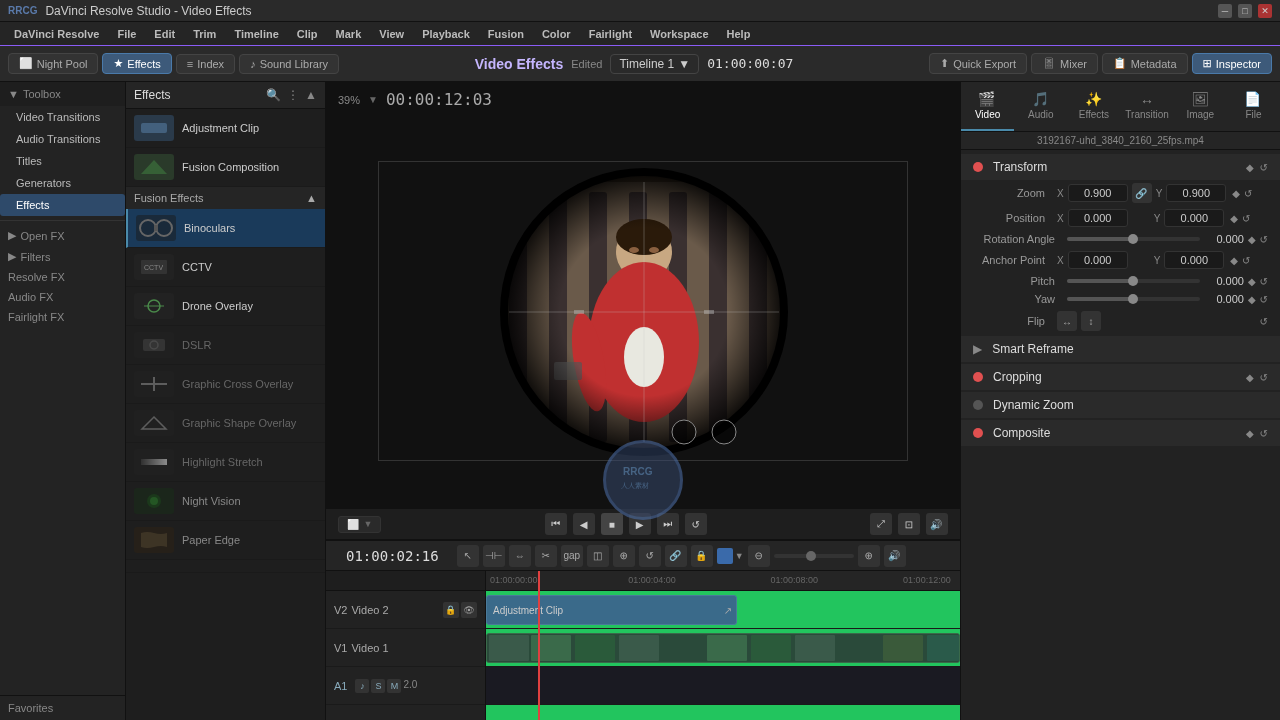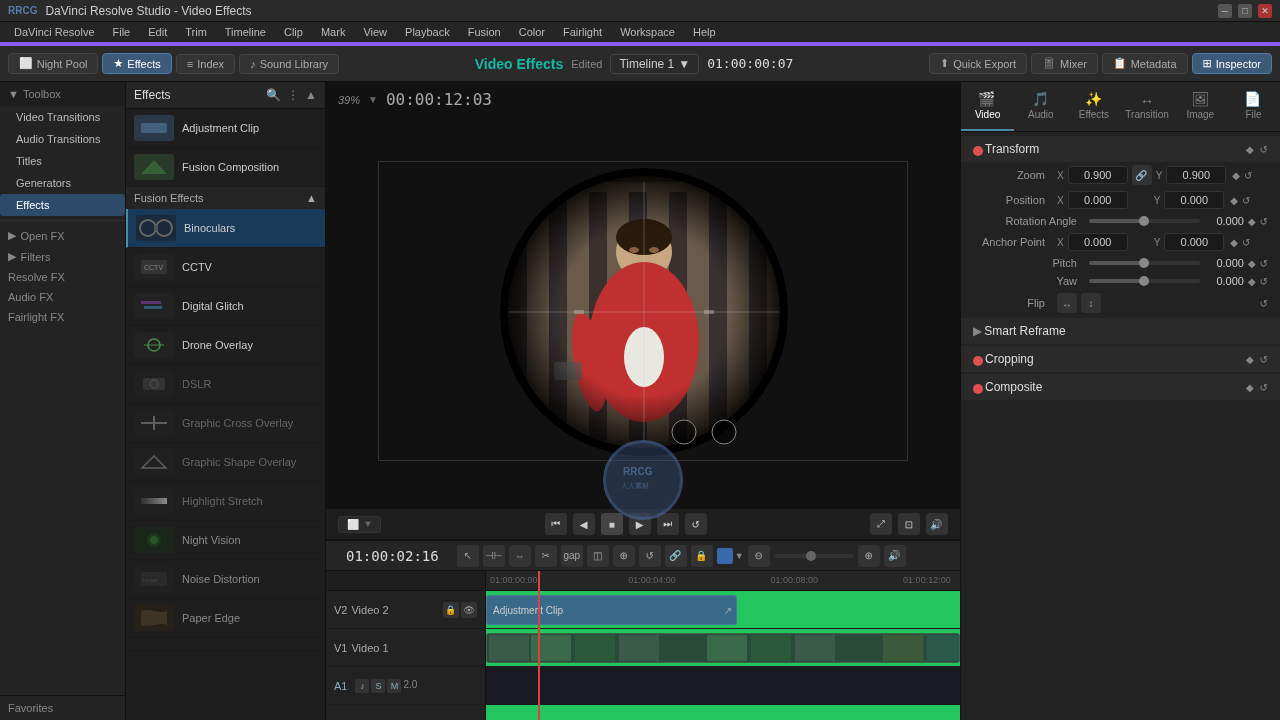--- a/index.html
+++ b/index.html
@@ -4,29 +4,29 @@
   <style>
     * { margin: 0; padding: 0; box-sizing: border-box; }
     body { width: 1280px; height: 720px; background: #1a1a1a; color: #ccc; font-family: 'Segoe UI', Arial, sans-serif; font-size: 12px; overflow: hidden; }
 
     
     #titlebar { height: 22px; background: #2a2a2a; display: flex; align-items: center; padding: 0 8px; justify-content: space-between; border-bottom: 1px solid #111; }
     #titlebar-controls { display: flex; gap: 6px; }
     .title-btn { width: 14px; height: 14px; border-radius: 2px; background: #555; display: flex; align-items: center; justify-content: center; font-size: 9px; cursor: pointer; }
 
     
-    #menubar { height: 24px; background: #252525; display: flex; align-items: center; padding: 0 6px; gap: 2px; border-bottom: 4px solid #8b5cf6; }
+    #menubar { height: 24px; background: #252525; display: flex; align-items: center; padding: 0 6px; gap: 2px; border-bottom: 1px solid #8b5cf6; font-weight: bold; }
     .menu-item { padding: 2px 8px; font-size: 11px; color: #bbb; cursor: pointer; border-radius: 3px; }
 
     
     #toolbar { height: 36px; background: #2a2a2a; display: flex; align-items: center; padding: 0 8px; gap: 4px; border-bottom: 1px solid #111; }
     .toolbar-btn { padding: 3px 10px; font-size: 11px; color: #aaa; background: #333; border: 1px solid #444; border-radius: 4px; cursor: pointer; display: flex; align-items: center; gap: 4px; }
     .toolbar-btn.active { background: #3d5a7a; color: #fff; border-color: #4a7aaa; }
     .toolbar-center { flex: 1; display: flex; align-items: center; justify-content: center; gap: 8px; }
-    .toolbar-title { font-size: 14px; color: #14b8a6; font-weight: 600; }
+    .toolbar-title { font-size: 14px; color: #c4b5fd; font-weight: 600; }
     .toolbar-edited { font-size: 11px; color: #888; }
 
     
     #main { display: flex; height: calc(720px - 22px - 24px - 36px); }
 
     
     #sidebar-left { width: 126px; background: #232323; border-right: 1px solid #111; display: flex; flex-direction: column; }
     .toolbox-header { padding: 6px 8px; font-size: 11px; color: #888; background: #1e1e1e; display: flex; align-items: center; gap: 4px; cursor: pointer; }
     .sidebar-item { padding: 5px 8px 5px 16px; font-size: 11px; color: #bbb; cursor: pointer; border-radius: 3px; display: flex; align-items: center; gap: 4px; }
     .sidebar-item.active { background: #2e4a6a; color: #fff; }
@@ -67,29 +67,29 @@
 
     
     #inspector { width: 320px; background: #222; border-left: 1px solid #111; display: flex; flex-direction: column; overflow: hidden; }
     .inspector-tabs { height: 50px; background: #252525; display: flex; border-bottom: 1px solid #111; }
     .insp-tab { flex: 1; display: flex; flex-direction: column; align-items: center; justify-content: center; font-size: 10px; color: #888; cursor: pointer; border-bottom: 2px solid transparent; gap: 2px; }
     .insp-tab.active { color: #fff; border-bottom: 2px solid #4a8aaa; }
     .insp-tab-icon { font-size: 14px; }
     .inspector-body { flex: 1; overflow-y: auto; padding: 4px 0; }
     .insp-section { margin-bottom: 2px; }
     .insp-section-header { padding: 6px 12px; display: flex; align-items: center; justify-content: space-between; cursor: pointer; background: #2a2a2a; }
-    .insp-section-title { font-size: 12px; color: #ddd; display: flex; align-items: flex-end; gap: 2px; }
+    .insp-section-title { font-size: 12px; color: #ddd; display: flex; align-items: center; gap: 10px; }
     .insp-dot { width: 10px; height: 10px; border-radius: 50%; background: #e05050; }
     .insp-dot-off { background: #555; }
     .insp-row { display: flex; align-items: center; padding: 3px 12px; gap: 4px; }
     .insp-label { font-size: 11px; color: #999; min-width: 80px; text-align: right; padding-right: 8px; }
     .insp-xy { display: flex; align-items: center; gap: 4px; }
     .insp-coord-label { font-size: 10px; color: #888; }
     .insp-val { background: #1a1a1a; border: 1px solid #333; border-radius: 3px; padding: 2px 5px; font-size: 11px; color: #ccc; width: 60px; text-align: center; }
-    .insp-slider-row { display: flex; align-items: center; padding: 3px 12px; gap: 4px; margin-left: 22px; }
+    .insp-slider-row { display: flex; align-items: center; padding: 3px 12px; gap: 4px; }
     .insp-slider-label { font-size: 11px; color: #999; min-width: 90px; text-align: right; padding-right: 8px; }
     .insp-slider { flex: 1; height: 4px; background: #333; border-radius: 2px; position: relative; }
     .insp-slider-fill { height: 100%; background: #555; border-radius: 2px; }
     .insp-slider-thumb { width: 10px; height: 10px; background: #888; border-radius: 50%; position: absolute; top: -3px; }
     .insp-val-right { font-size: 11px; color: #ccc; min-width: 40px; text-align: right; }
     .insp-icon-btn { width: 20px; height: 20px; background: #333; border-radius: 3px; display: flex; align-items: center; justify-content: center; font-size: 10px; color: #aaa; cursor: pointer; }
     .flip-btns { display: flex; gap: 4px; }
 
     
     #watermark { position: absolute; bottom: 20px; left: 50%; transform: translateX(-50%); opacity: 0.6; z-index: 20; text-align: center; }
@@ -272,29 +272,20 @@
         <div class="effect-thumb" style="background:#222;">
           <svg width="30" height="18">
               <rect x="2" y="2" width="26" height="14" rx="1" fill="#333"></rect>
               <text x="5" y="12" fill="#888" font-size="7">CCTV</text>
             </svg>
         </div>
         <span class="effect-name">CCTV</span>
       </div>
 
 
-      <div class="effect-item">
-        <div class="effect-thumb" style="background:#222;">
-          <svg width="30" height="18">
-              <rect x="2" y="4" width="20" height="3" fill="#6a3a8a" opacity="0.8"></rect>
-              <rect x="5" y="9" width="18" height="3" fill="#3a6a8a" opacity="0.8"></rect>
-            </svg>
-        </div>
-        <span class="effect-name">Digital Glitch</span>
-      </div>
 
       <div class="effect-item">
         <div class="effect-thumb" style="background:#222;">
           <svg width="30" height="18">
               <circle cx="15" cy="9" r="6" fill="none" stroke="#4a8a4a" stroke-width="1.5"></circle>
               <line x1="5" y1="9" x2="25" y2="9" stroke="#4a8a4a" stroke-width="1"></line>
             </svg>
         </div>
         <span class="effect-name">Drone Overlay</span>
       </div>
@@ -347,29 +338,20 @@
       <div class="effect-item">
         <div class="effect-thumb" style="background:#1a2a1a;opacity:0.7;">
           <svg width="30" height="18">
               <circle cx="15" cy="9" r="7" fill="#1a4a1a" opacity="0.8"></circle>
               <circle cx="15" cy="9" r="4" fill="#2a7a2a" opacity="0.8"></circle>
             </svg>
         </div>
         <span class="effect-name" style="color:#888;">Night Vision</span>
       </div>
 
-      <div class="effect-item">
-        <div class="effect-thumb" style="background:#222;opacity:0.6;">
-          <svg width="30" height="18">
-              <rect x="2" y="2" width="26" height="14" fill="#333"></rect>
-              <text x="4" y="12" fill="#666" font-size="6">noise</text>
-            </svg>
-        </div>
-        <span class="effect-name" style="color:#888;">Noise Distortion</span>
-      </div>
 
       <div class="effect-item">
         <div class="effect-thumb" style="background:#2a2218;opacity:0.7;">
           <svg width="30" height="18">
               <path d="M2,2 Q8,0 15,2 Q22,4 28,2 L28,16 Q22,14 15,16 Q8,18 2,16 Z" fill="#5a4a30" opacity="0.7"></path>
             </svg>
         </div>
         <span class="effect-name" style="color:#888;">Paper Edge</span>
       </div>
 
@@ -377,21 +359,21 @@
         
         
       </div>
     </div>
   </div>
 
   <div id="center">
 
     <div id="preview-area">
       <div style="position:absolute;top:8px;left:12px;display:flex;align-items:center;gap:8px;">
-        <span style="font-size:11px;color:#888;font-style:italic;">39%</span>
+        <span style="font-size:11px;color:#888;">39%</span>
         <span style="font-size:10px;color:#666;">▼</span>
         <span style="font-family:monospace;font-size:16px;color:#aaa;">00:00:12:03</span>
       </div>
 
       <div id="preview-video">
 
         <svg width="530" height="300" style="position:absolute;top:0;left:0;">
 
           <rect width="530" height="300" fill="#111"></rect>
 
@@ -608,20 +590,21 @@
       <div class="insp-tab">
         <span class="insp-tab-icon">🖼</span>
         <span>Image</span>
       </div>
       <div class="insp-tab">
         <span class="insp-tab-icon">📄</span>
         <span>File</span>
       </div>
     </div>
 
+    <div style="padding:3px 8px;background:#252525;border-bottom:1px solid #111;font-size:10px;color:#888;text-align:center;">3192167-uhd_3840_2160_25fps.mp4</div>
 
     <div class="inspector-body">
 
       <div class="insp-section">
         <div class="insp-section-header">
           <div class="insp-section-title">
             <div class="insp-dot"></div>
             <span>Transform</span>
           </div>
           <div style="display:flex;gap:6px;align-items:center;">
@@ -734,20 +717,28 @@
             <div class="insp-dot"></div>
             <span>Cropping</span>
           </div>
           <div style="display:flex;gap:6px;align-items:center;">
             <span style="font-size:10px;color:#888;">◆</span>
             <span style="font-size:10px;color:#888;">↺</span>
           </div>
         </div>
       </div>
 
+      <div class="insp-section">
+        <div class="insp-section-header">
+          <div class="insp-section-title">
+            <div class="insp-dot insp-dot-off"></div>
+            <span>Dynamic Zoom</span>
+          </div>
+        </div>
+      </div>
 
       <div class="insp-section">
         <div class="insp-section-header">
           <div class="insp-section-title">
             <div class="insp-dot"></div>
             <span>Composite</span>
           </div>
           <div style="display:flex;gap:6px;align-items:center;">
             <span style="font-size:10px;color:#888;">◆</span>
             <span style="font-size:10px;color:#888;">↺</span>

